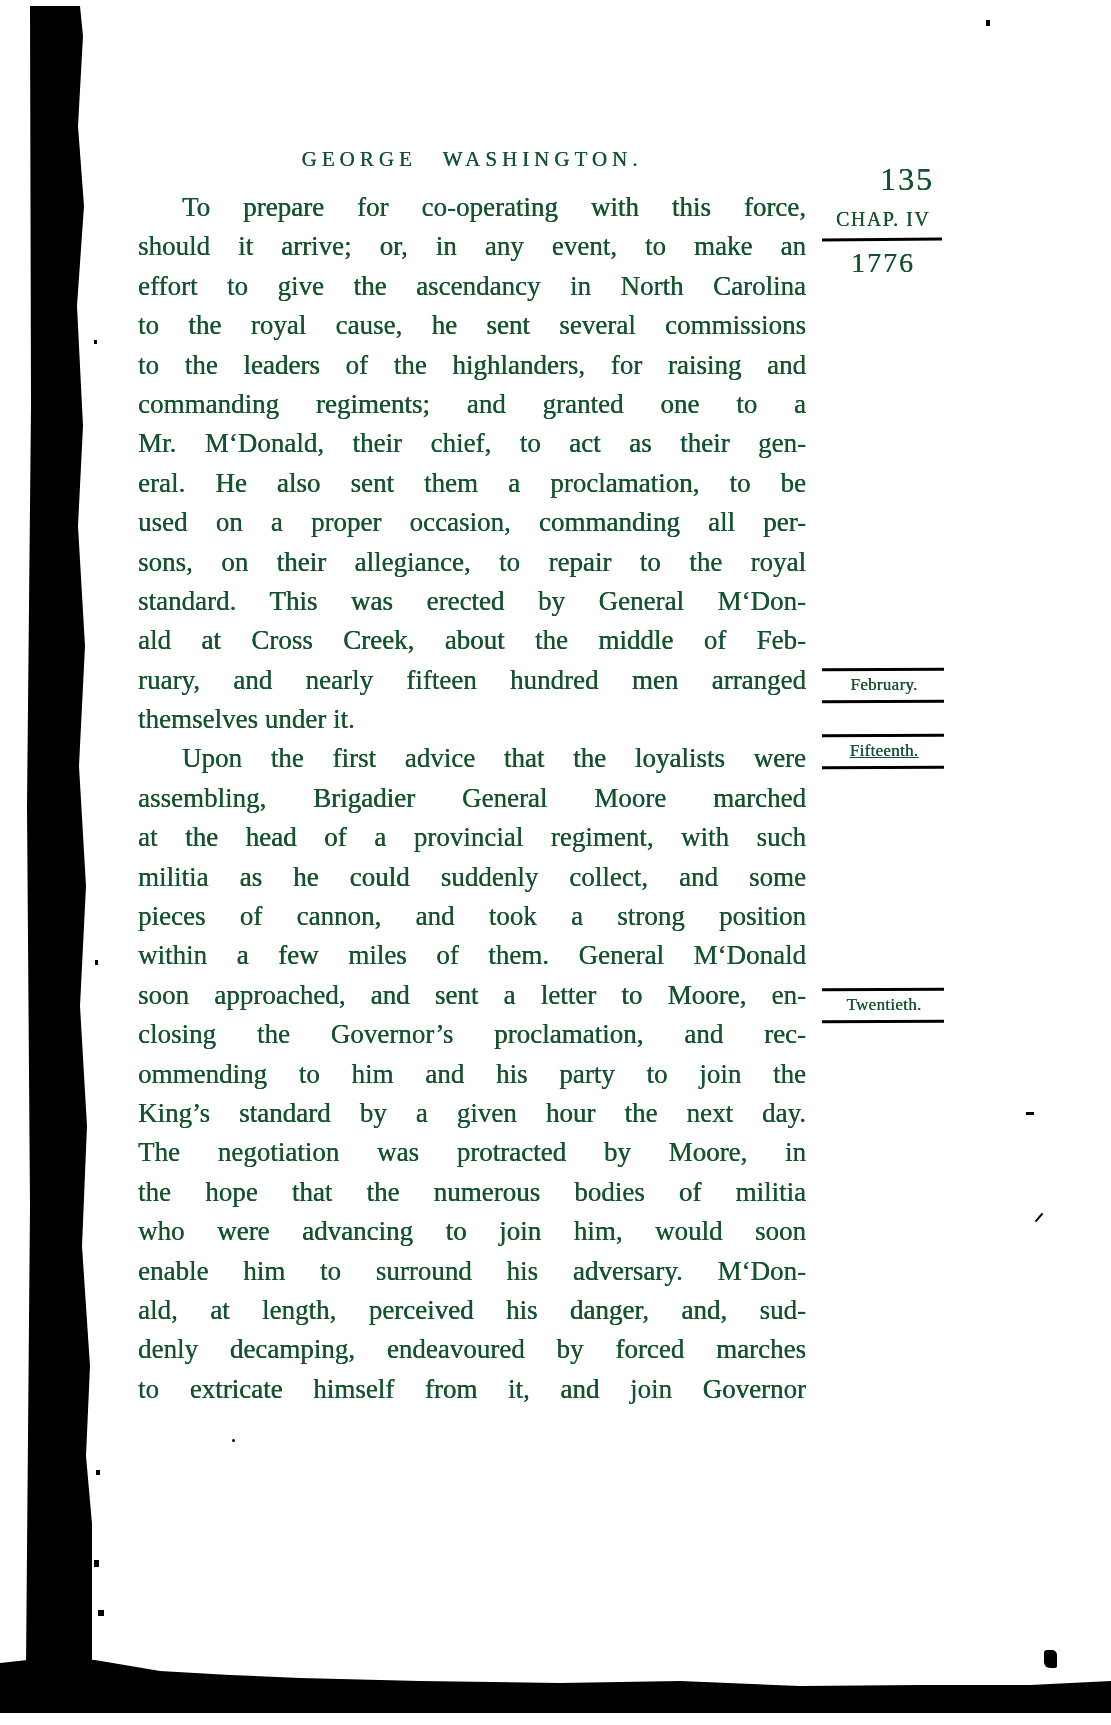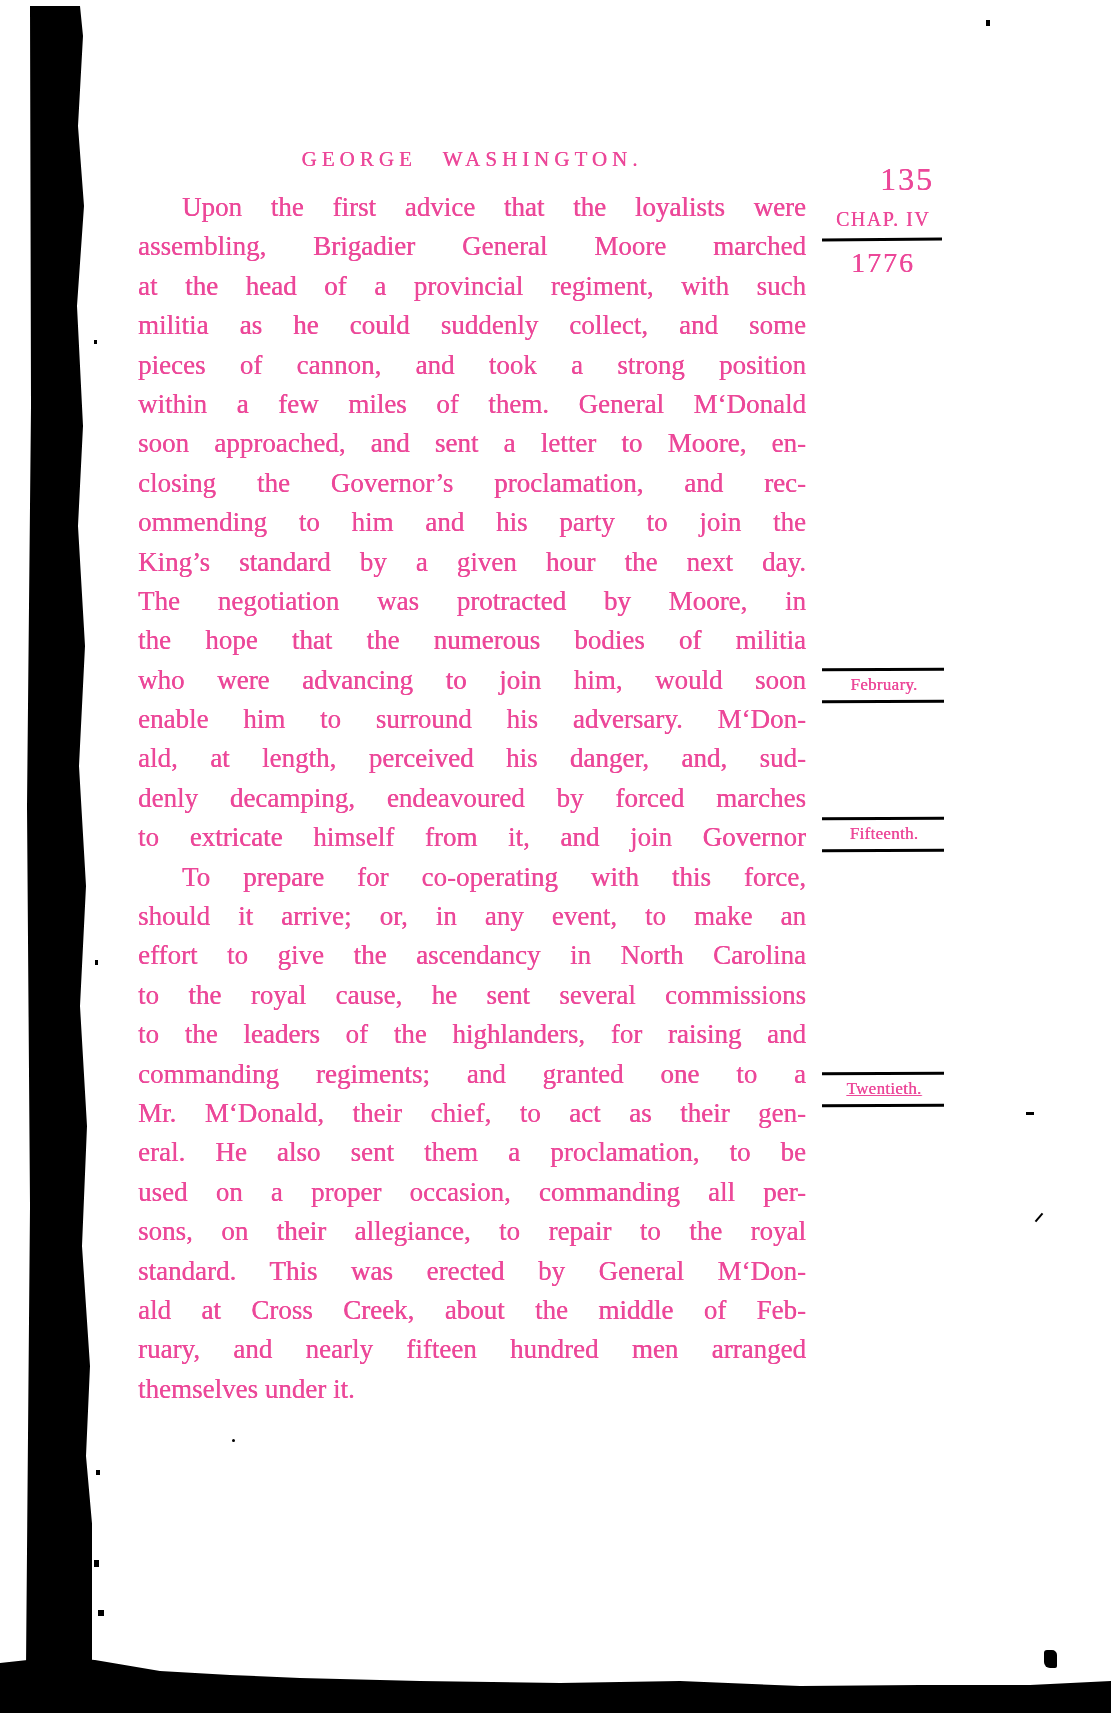--- a/index.html
+++ b/index.html
@@ -3,21 +3,21 @@
 <meta charset="utf-8">
 <style>
   html, body { margin: 0; padding: 0; background: #ffffff; }
   .page {
     position: relative;
     width: 1111px;
     height: 1725px;
     background: #ffffff;
     overflow: hidden;
     font-family: "Liberation Serif", serif;
-    color: #ec4899;
+    color: #14532d;
   }
 
   
   .gutter-band {
     position: absolute;
     left: 20px; top: 6px;
     width: 72px; height: 1660px;
     background: #000;
     clip-path: polygon(
       10px 0, 60px 0, 63px 30px, 58px 120px, 64px 200px, 57px 300px,
@@ -94,22 +94,22 @@
   .margin-note { position: absolute; left: 822px; width: 122px; }
   .margin-note .note-rule { height: 3px; background: #000; transform: rotate(-0.3deg); }
   .margin-note .note-label {
     font-size: 17px;
     padding: 4px 0 5px 2px;
     letter-spacing: 0.3px;
     text-shadow: 0.3px 0 0 currentColor;
     text-align: center;
   }
   .note-february  { top: 668px; }
-  .note-fifteenth { top: 817px; }
-  .note-twentieth { top: 1072px; text-decoration: underline; }
+  .note-fifteenth { top: 734px; text-decoration: underline; }
+  .note-twentieth { top: 988px; }
 
   
   .body-text {
     position: absolute;
     left: 138px; top: 188px; width: 668px;
     font-size: 27px;
     text-shadow: 0.35px 0 0 currentColor;
   }
   .line {
     height: 39.4px;
@@ -158,50 +158,50 @@
     <div class="note-rule"></div>
   </div>
 
   <div class="margin-note note-twentieth">
     <div class="note-rule"></div>
     <div class="note-label">Twentieth.</div>
     <div class="note-rule"></div>
   </div>
 
   <div class="body-text">
+    <div>
+        <div class="line indent">To prepare for co-operating with this force,</div>
+        <div class="line">should it arrive; or, in any event, to make an</div>
+        <div class="line">effort to give the ascendancy in North Carolina</div>
+        <div class="line">to the royal cause, he sent several commissions</div>
+        <div class="line">to the leaders of the highlanders, for raising and</div>
+        <div class="line">commanding regiments; and granted one to a</div>
+        <div class="line">Mr. M‘Donald, their chief, to act as their gen-</div>
+        <div class="line">eral. He also sent them a proclamation, to be</div>
+        <div class="line">used on a proper occasion, commanding all per-</div>
+        <div class="line">sons, on their allegiance, to repair to the royal</div>
+        <div class="line">standard. This was erected by General M‘Don-</div>
+        <div class="line">ald at Cross Creek, about the middle of Feb-</div>
+        <div class="line">ruary, and nearly fifteen hundred men arranged</div>
+        <div class="line last">themselves under it.</div>
+      </div>
     <div>
         <div class="line indent">Upon the first advice that the loyalists were</div>
         <div class="line">assembling, Brigadier General Moore marched</div>
         <div class="line">at the head of a provincial regiment, with such</div>
         <div class="line">militia as he could suddenly collect, and some</div>
         <div class="line">pieces of cannon, and took a strong position</div>
         <div class="line">within a few miles of them. General M‘Donald</div>
         <div class="line">soon approached, and sent a letter to Moore, en-</div>
         <div class="line">closing the Governor’s proclamation, and rec-</div>
         <div class="line">ommending to him and his party to join the</div>
         <div class="line">King’s standard by a given hour the next day.</div>
         <div class="line">The negotiation was protracted by Moore, in</div>
         <div class="line">the hope that the numerous bodies of militia</div>
         <div class="line">who were advancing to join him, would soon</div>
         <div class="line">enable him to surround his adversary. M‘Don-</div>
         <div class="line">ald, at length, perceived his danger, and, sud-</div>
         <div class="line">denly decamping, endeavoured by forced marches</div>
         <div class="line">to extricate himself from it, and join Governor</div>
       </div>
-    <div>
-        <div class="line indent">To prepare for co-operating with this force,</div>
-        <div class="line">should it arrive; or, in any event, to make an</div>
-        <div class="line">effort to give the ascendancy in North Carolina</div>
-        <div class="line">to the royal cause, he sent several commissions</div>
-        <div class="line">to the leaders of the highlanders, for raising and</div>
-        <div class="line">commanding regiments; and granted one to a</div>
-        <div class="line">Mr. M‘Donald, their chief, to act as their gen-</div>
-        <div class="line">eral. He also sent them a proclamation, to be</div>
-        <div class="line">used on a proper occasion, commanding all per-</div>
-        <div class="line">sons, on their allegiance, to repair to the royal</div>
-        <div class="line">standard. This was erected by General M‘Don-</div>
-        <div class="line">ald at Cross Creek, about the middle of Feb-</div>
-        <div class="line">ruary, and nearly fifteen hundred men arranged</div>
-        <div class="line last">themselves under it.</div>
-      </div>
   </div>
 
 </div>
 
 </body></html>

